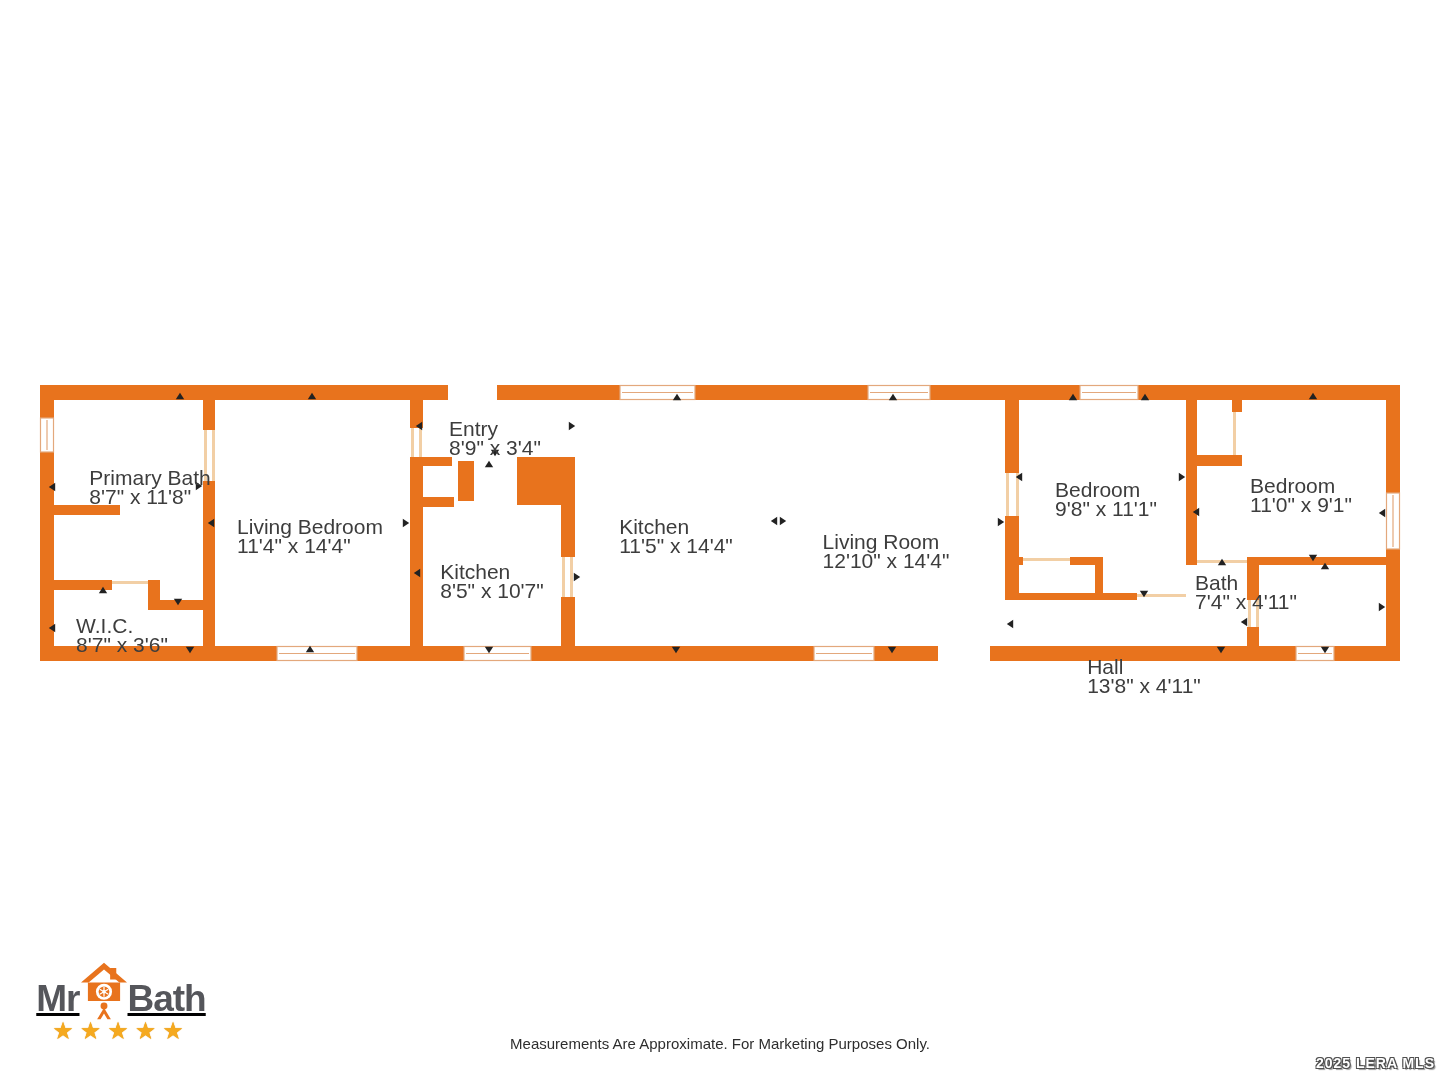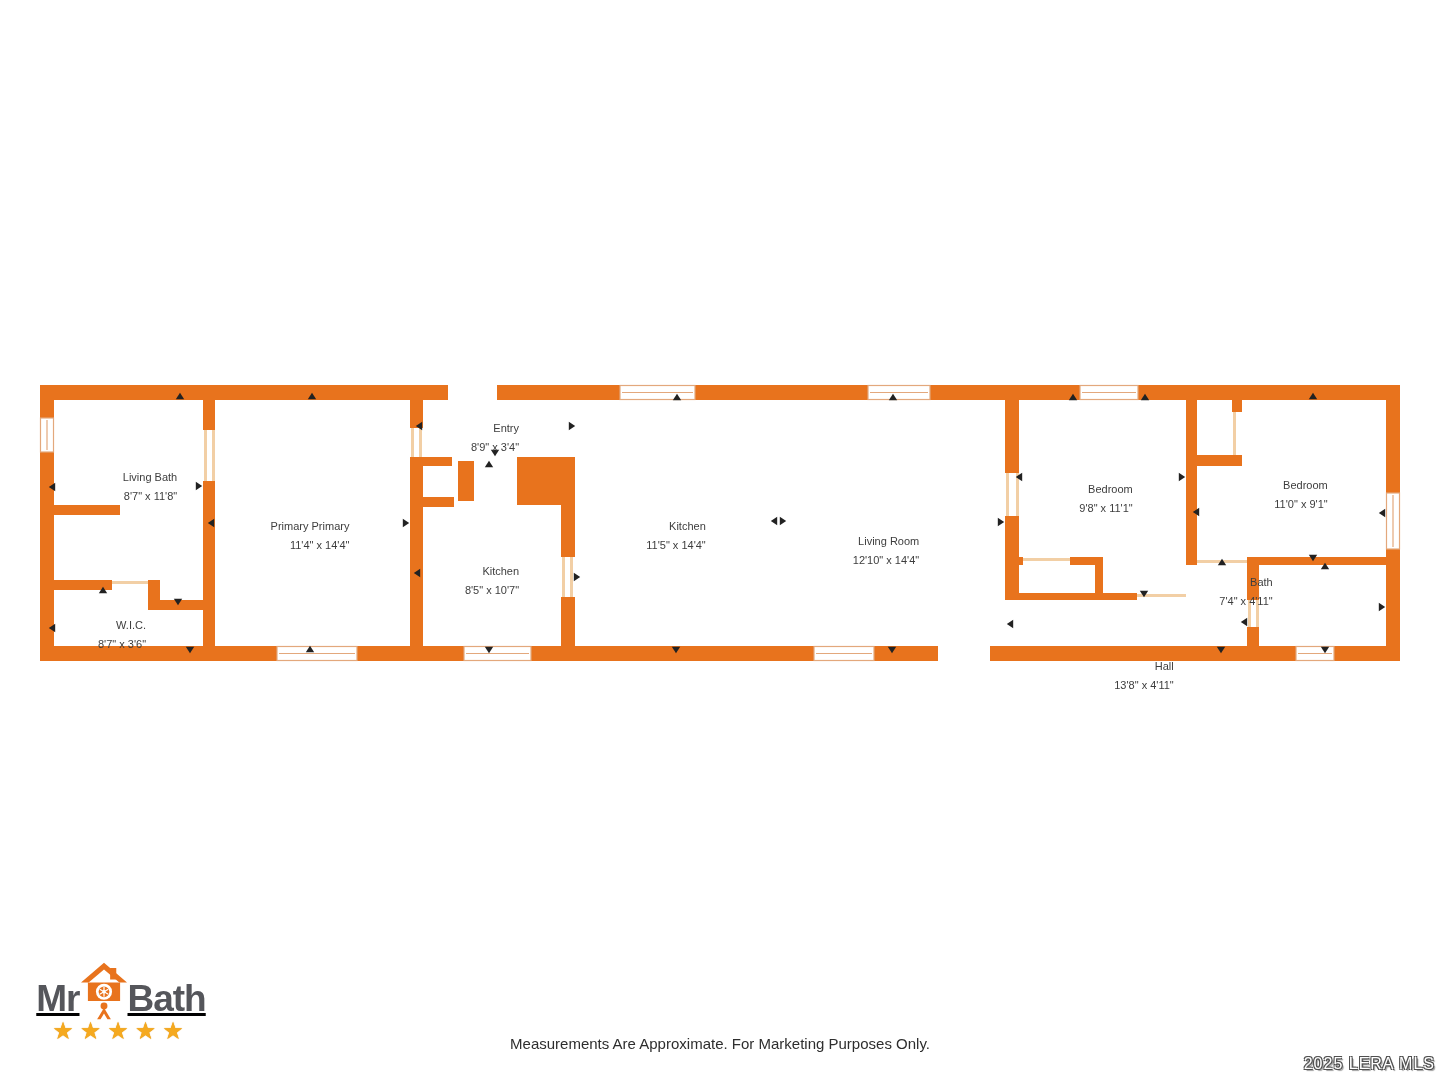--- a/index.html
+++ b/index.html
@@ -3,22 +3,22 @@
 <meta charset="utf-8">
 <style>
   html,body{margin:0;padding:0;}
   body{
     width:1440px;height:1080px;position:relative;overflow:hidden;
     background:#ffffff;font-family:"Liberation Sans",sans-serif;
   }
   #plan{position:absolute;left:0;top:0;}
   .room-label{
     position:absolute;transform:translateX(-50%);
-    text-align:right;white-space:nowrap;
-    font-size:11px;line-height:19px;color:var(--label-color,#3D3D3D);
+    text-align:left;white-space:nowrap;
+    font-size:21px;line-height:19px;color:var(--label-color,#3D3D3D);
   }
   
   .logo{position:absolute;left:33px;top:960px;width:176px;text-align:center;}
   .logo-row1{display:flex;align-items:flex-end;justify-content:center;height:56px;text-decoration:underline;}
   .logo-mr,.logo-hevia{
     font-weight:bold;font-size:37px;line-height:34px;
     color:var(--logo-gray,#55565B);letter-spacing:-1px;
   }
   .logo-icon{width:46px;height:58px;margin:0 1px;display:inline-block;position:relative;top:4px;}
   .logo-tagline{
@@ -29,21 +29,21 @@
     margin-top:2px;font-size:24px;line-height:26px;
     color:var(--logo-star,#F5A91F);letter-spacing:6px;text-shadow:0 0 1px #d88a00;
   }
   
   .disclaimer{
     position:absolute;left:0;right:0;top:1035px;text-align:center;
     font-size:15px;color:#2e2e2e;
   }
   .watermark{
     position:absolute;right:5px;top:1055px;
-    font-size:16px;font-weight:normal;letter-spacing:1px;color:#ffffff;
+    font-size:14px;font-weight:bold;letter-spacing:1px;color:#ffffff;
     text-shadow:-1px -1px 0 #4f4f4f,1px -1px 0 #4f4f4f,-1px 1px 0 #4f4f4f,
                  1px 1px 0 #4f4f4f,2px 2px 1px #9a9a9a;
   }
 </style>
 </head>
 <body style="--label-color: #3D3D3D; --logo-gray: #55565B; --logo-tagline: #E85C28; --logo-star: #F5A91F;">
 
 <svg id="plan" width="1440" height="1080">
   <g id="g-walls">
       <rect x="40" y="385" width="1360" height="15" fill="#E8731D"></rect>
@@ -158,29 +158,29 @@
       <polygon points="1247.2,617.8 1247.2,626.2 1240.8,622" fill="#222222"></polygon>
       <polygon points="1378.8,602.8 1378.8,611.2 1385.2,607" fill="#222222"></polygon>
       <polygon points="1385.2,508.8 1385.2,517.2 1378.8,513" fill="#222222"></polygon>
       <polygon points="1308.8,554.8 1317.2,554.8 1313,561.2" fill="#222222"></polygon>
       <polygon points="1320.8,569.2 1329.2,569.2 1325,562.8" fill="#222222"></polygon>
     </g>
 </svg>
 
 <div id="labels">
     <div class="room-label" style="left: 150px; top: 468px;">
-    <div class="room-name">Living Bath</div>
+    <div class="room-name">Primary Bath</div>
     <div class="room-dims">8'7" x 11'8"</div>
   </div>
     <div class="room-label" style="left: 122px; top: 616px;">
     <div class="room-name">W.I.C.</div>
     <div class="room-dims">8'7" x 3'6"</div>
   </div>
     <div class="room-label" style="left: 310px; top: 517px;">
-    <div class="room-name">Primary Primary</div>
+    <div class="room-name">Living Bedroom</div>
     <div class="room-dims">11'4" x 14'4"</div>
   </div>
     <div class="room-label" style="left: 495px; top: 419px;">
     <div class="room-name">Entry</div>
     <div class="room-dims">8'9" x 3'4"</div>
   </div>
     <div class="room-label" style="left: 492px; top: 562px;">
     <div class="room-name">Kitchen</div>
     <div class="room-dims">8'5" x 10'7"</div>
   </div>

